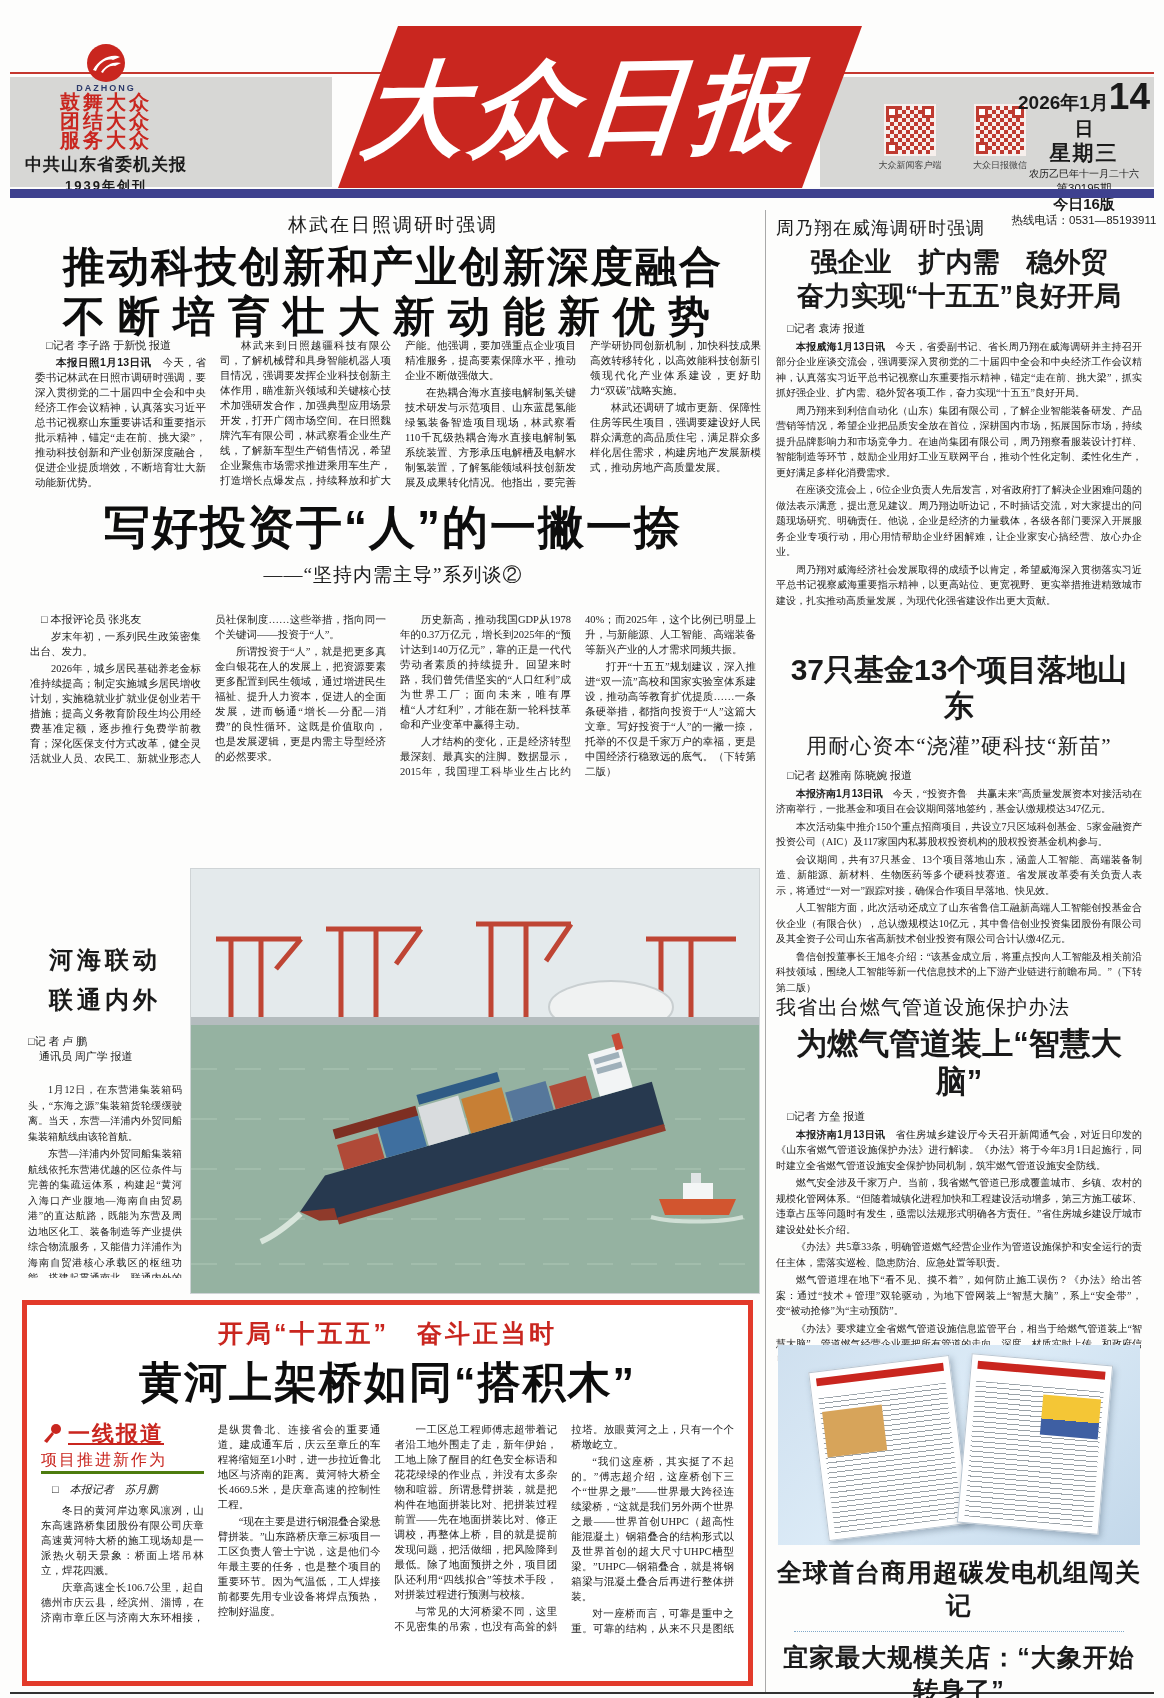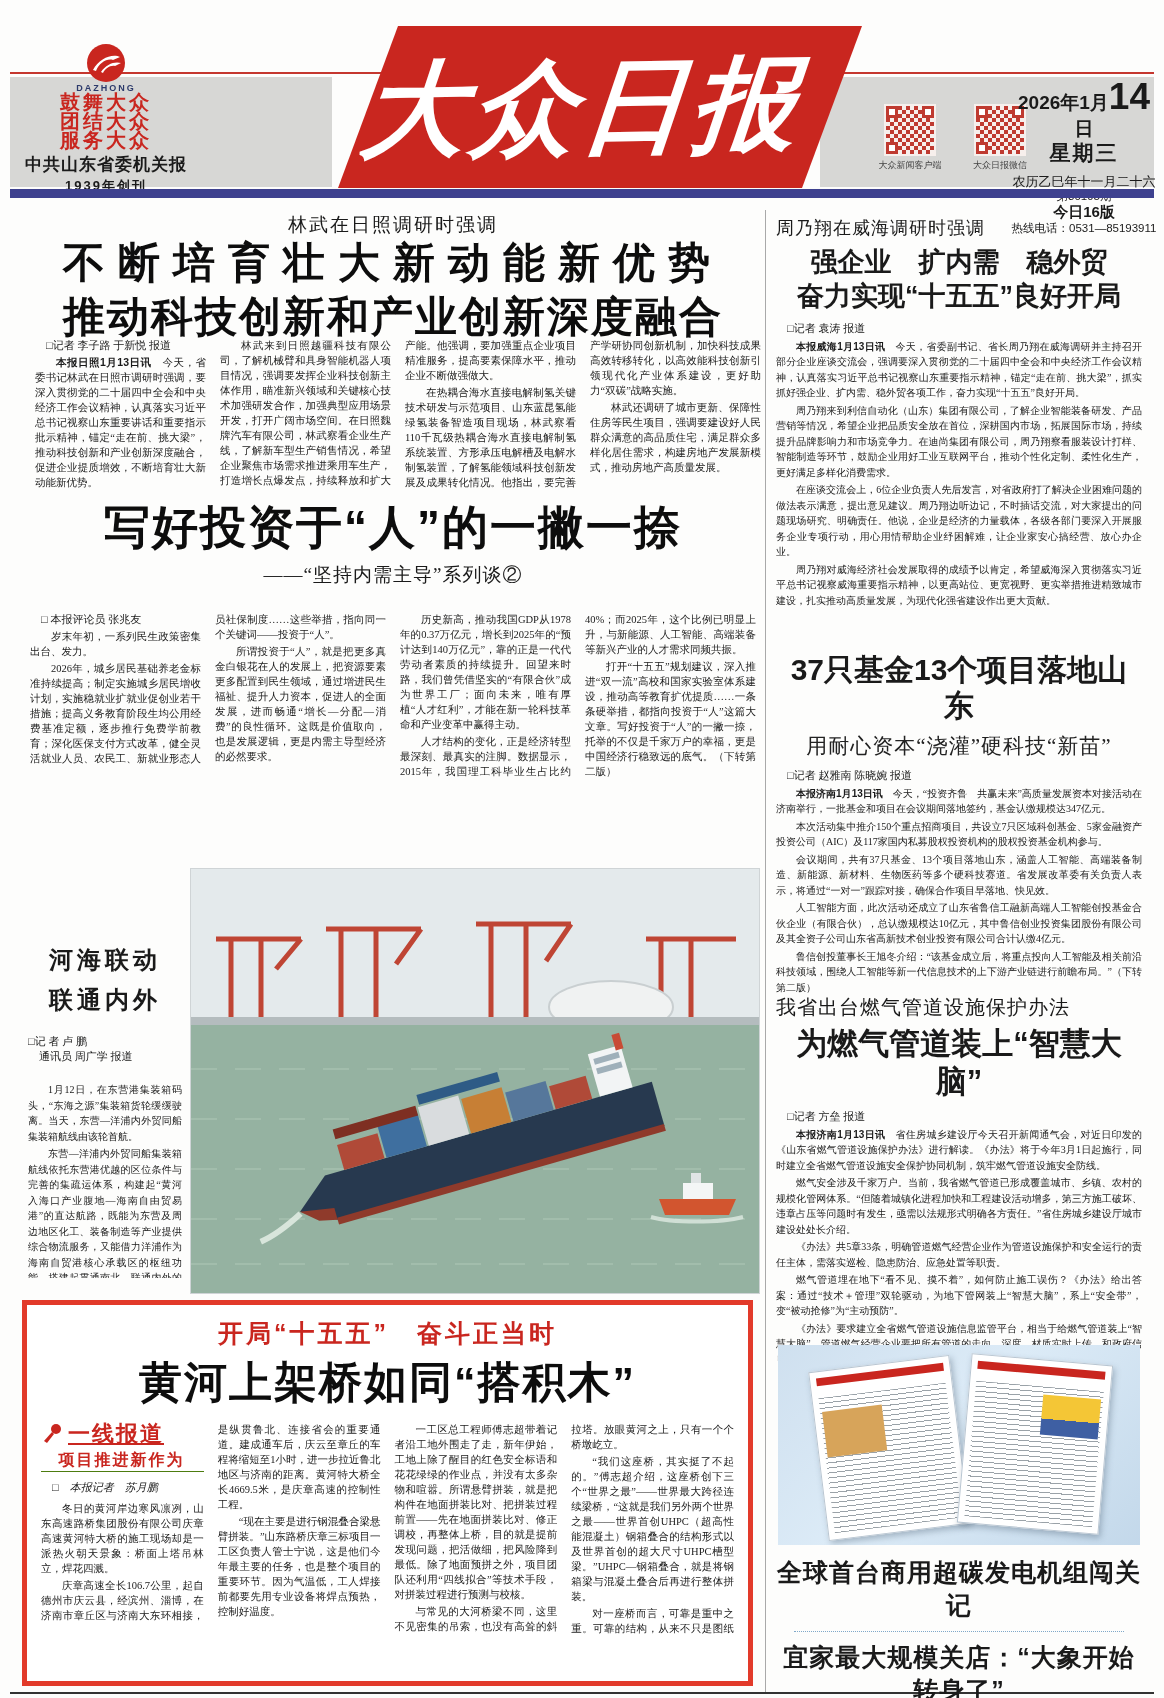--- a/index.html
+++ b/index.html
@@ -34,21 +34,21 @@
   .m-org{font-weight:900;font-size:17px;margin-top:3px;letter-spacing:1px;}
   .m-founded{font-weight:bold;font-size:13px;margin-top:1px;letter-spacing:2px;}
   .qr{width:48px;height:48px;background-image:repeating-conic-gradient(#bf3a30 0% 25%, #f7efec 25% 50%);background-size:8px 8px;position:relative;border:2px solid #f7efec;}
   .qr i{position:absolute;width:12px;height:12px;border:3px solid #bf3a30;background:#fff;box-sizing:border-box;}
   .qr i.tl{left:0;top:0;} .qr i.tr{right:0;top:0;} .qr i.bl{left:0;bottom:0;}
   .qr-label{font-size:9px;color:#444;text-align:center;margin-top:3px;width:72px;}
   .m-date{left:1010px;top:84px;width:148px;text-align:center;}
   .m-date .d1{font-size:19px;font-weight:900;line-height:26px;}
   .m-date .d1 b{font-size:37px;font-weight:900;}
   .m-date .d2{font-size:21px;font-weight:900;line-height:22px;letter-spacing:2px;}
-  .m-date .d3{font-size:13px;line-height:15px;margin-top:10px;}
+  .m-date .d3{font-size:10px;line-height:15px;margin-top:2px;}
   .m-date .d4{font-size:11.5px;line-height:14px;}
   .m-date .d5{font-size:15px;font-weight:900;line-height:18px;}
   .m-date .d6{font-size:11.5px;line-height:15px;}
   .m-bluebar{left:10px;top:189px;width:1144px;height:9px;background:#3e418f;}
   
   .kicker{text-align:center;font-size:19px;letter-spacing:2px;}
   .bigh{font-family:"Liberation Sans","DejaVu Sans",sans-serif;font-weight:900;text-align:center;color:#0d0d0d;}
   .body-cols{column-gap:14px;text-align:justify;font-size:10.5px;line-height:15px;overflow:hidden;}
   .body-single{text-align:justify;font-size:10.5px;line-height:15.5px;overflow:hidden;}
   .byline{font-size:11px;text-indent:1em;margin-bottom:2px;}
@@ -58,21 +58,21 @@
   
   .photo-side-title{font-size:24px;font-weight:900;text-align:center;letter-spacing:4px;line-height:40px;font-family:"Liberation Sans",sans-serif;}
   .photo-frame{left:190px;top:868px;width:568px;height:424px;border:1px solid #cfd4d6;overflow:hidden;background:#dfe6e8;}
   
   .redbox{left:22px;top:1300px;width:731px;height:386px;border:5px solid #e23a2a;background:#fff;box-sizing:border-box;}
   .redbox .k{color:#c9261f;font-weight:900;font-size:25px;text-align:center;letter-spacing:3px;margin-top:12px;font-family:"Liberation Sans",sans-serif;}
   .redbox .s{font-size:22px;text-align:center;letter-spacing:2px;margin-top:8px;color:#222;}
   .redbox .h{font-size:43px;margin-top:4px;letter-spacing:2px;}
   .badge{color:#c9261f;font-family:"Liberation Sans",sans-serif;}
   .badge .t1{font-size:22px;font-weight:900;letter-spacing:2px;border-bottom:2px solid #c9261f;display:inline-block;padding-bottom:2px;}
-  .badge .t2{font-size:16px;font-weight:700;letter-spacing:2px;text-align:center;border-bottom:1px solid #4d7c0f;padding:4px 2px 4px 0;}
+  .badge .t2{font-size:16px;font-weight:400;letter-spacing:2px;text-align:left;border-bottom:3px solid #4d7c0f;padding:4px 2px 4px 0;}
   
   .r-kicker{font-size:18px;letter-spacing:1px;}
   .r-h{font-family:"Liberation Sans",sans-serif;font-weight:900;text-align:center;}
   .r-sub{text-align:center;font-size:21px;letter-spacing:1px;color:#222;}
   .promo{left:778px;top:1345px;width:362px;height:200px;background:linear-gradient(135deg,#cfe0ef 0%,#dcebf7 45%,#c3d8ea 100%);overflow:hidden;}
   .thumb{position:absolute;background:#fff;border:1px solid #b9c6d2;box-shadow:2px 3px 6px rgba(60,80,100,.35);}
   .thumb .lines{position:absolute;left:6px;right:6px;bottom:6px;top:26px;
      background:repeating-linear-gradient(#9aa2a8 0 1px,transparent 1px 5px);}
   .thumb .head{position:absolute;left:6px;top:6px;right:6px;height:8px;background:#c9261f;}
   .thumb .img1{position:absolute;left:8px;top:40px;width:60px;height:46px;background:#d7a45a;}
@@ -133,42 +133,42 @@
   <div class="d5">今日16版</div>
   <div class="d6">热线电话：0531—85193911</div>
 </div>
 
 <div class="abs m-bluebar"></div>
 <div class="abs vrule"></div>
 <div class="abs bottomrule"></div>
 
 <div class="abs" style="left:30px;top:212px;width:726px;">
   <div class="kicker">林武在日照调研时强调</div>
+  <div class="bigh" style="font-size:42px;letter-spacing:2px;line-height:50px;margin-top:4px;">推动科技创新和产业创新深度融合</div>
   <div class="bigh" style="font-size:42px;letter-spacing:13px;line-height:50px;">不断培育壮大新动能新优势</div>
-  <div class="bigh" style="font-size:42px;letter-spacing:2px;line-height:50px;margin-top:4px;">推动科技创新和产业创新深度融合</div>
 </div>
 <div class="abs body-cols" style="left:35px;top:338px;width:726px;height:158px;column-count:4;">
   <div class="byline">□记者 李子路 于新悦 报道</div>
   <p><b class="dateline">本报日照1月13日讯</b>　<span>今天，省委书记林武在日照市调研时强调，要深入贯彻党的二十届四中全会和中央经济工作会议精神，认真落实习近平总书记视察山东重要讲话和重要指示批示精神，锚定“走在前、挑大梁”，推动科技创新和产业创新深度融合，促进企业提质增效，不断培育壮大新动能新优势。</span></p>
   <p>林武来到日照越疆科技有限公司，了解机械臂和具身智能机器人项目情况，强调要发挥企业科技创新主体作用，瞄准新兴领域和关键核心技术加强研发合作，加强典型应用场景开发，打开广阔市场空间。在日照魏牌汽车有限公司，林武察看企业生产线，了解新车型生产销售情况，希望企业聚焦市场需求推进乘用车生产，打造增长点爆发点，持续释放和扩大产能。他强调，要加强重点企业项目精准服务，提高要素保障水平，推动企业不断做强做大。</p>
   <p>在热耦合海水直接电解制氢关键技术研发与示范项目、山东蓝昆氢能绿氢装备智造项目现场，林武察看110千瓦级热耦合海水直接电解制氢系统装置、方形承压电解槽及电解水制氢装置，了解氢能领域科技创新发展及成果转化情况。他指出，要完善产学研协同创新机制，加快科技成果高效转移转化，以高效能科技创新引领现代化产业体系建设，更好助力“双碳”战略实施。</p>
   <p>林武还调研了城市更新、保障性住房等民生项目，强调要建设好人民群众满意的高品质住宅，满足群众多样化居住需求，构建房地产发展新模式，推动房地产高质量发展。</p>
 
 </div>
 
 <div class="abs" style="left:30px;top:500px;width:726px;">
   <div class="bigh" style="font-size:46px;letter-spacing:2px;line-height:54px;">写好投资于“人”的一撇一捺</div>
   <div style="text-align:center;font-size:19px;margin-top:8px;letter-spacing:1px;">——“坚持内需主导”系列谈②</div>
 </div>
 <div class="abs body-cols" style="left:30px;top:612px;width:726px;height:266px;column-count:4;">
   <div class="byline">□ 本报评论员 张兆友</div>
   <p>岁末年初，一系列民生政策密集出台、发力。</p>
   <p>2026年，城乡居民基础养老金标准持续提高；制定实施城乡居民增收计划，实施稳就业扩就业促创业若干措施；提高义务教育阶段生均公用经费基准定额，逐步推行免费学前教育；深化医保支付方式改革，健全灵活就业人员、农民工、新就业形态人员社保制度……这些举措，指向同一个关键词——投资于“人”。</p>
   <p>所谓投资于“人”，就是把更多真金白银花在人的发展上，把资源要素更多配置到民生领域，通过增进民生福祉、提升人力资本，促进人的全面发展，进而畅通“增长—分配—消费”的良性循环。这既是价值取向，也是发展逻辑，更是内需主导型经济的必然要求。</p>
-  <p>历史新高，推动我国GDP从1978年的0.37万亿元，增长到2025年的“预计达到140万亿元”，靠的正是一代代劳动者素质的持续提升。回望来时路，我们曾凭借坚实的“有限合伙”成为世界工厂；面向未来，唯有厚植“人才红利”，才能在新一轮科技革命和产业变革中赢得主动。</p>
+  <p>历史新高，推动我国GDP从1978年的0.37万亿元，增长到2025年的“预计达到140万亿元”，靠的正是一代代劳动者素质的持续提升。回望来时路，我们曾凭借坚实的“人口红利”成为世界工厂；面向未来，唯有厚植“人才红利”，才能在新一轮科技革命和产业变革中赢得主动。</p>
   <p>人才结构的变化，正是经济转型最深刻、最真实的注脚。数据显示，2015年，我国理工科毕业生占比约40%；而2025年，这个比例已明显上升，与新能源、人工智能、高端装备等新兴产业的人才需求同频共振。</p>
   <p>打开“十五五”规划建议，深入推进“双一流”高校和国家实验室体系建设，推动高等教育扩优提质……一条条硬举措，都指向投资于“人”这篇大文章。写好投资于“人”的一撇一捺，托举的不仅是千家万户的幸福，更是中国经济行稳致远的底气。（下转第二版）</p>
 </div>
 
 <div class="abs" style="left:28px;top:940px;width:154px;">
   <div class="photo-side-title">河海联动</div>
   <div class="photo-side-title">联通内外</div>
   <div style="margin-top:14px;font-size:11px;">□记 者 卢 鹏</div>
   <div style="font-size:11px;text-indent:1em;">通讯员 周广学 报道</div>
   <div class="body-single" style="margin-top:18px;height:196px;font-size:10px;">

